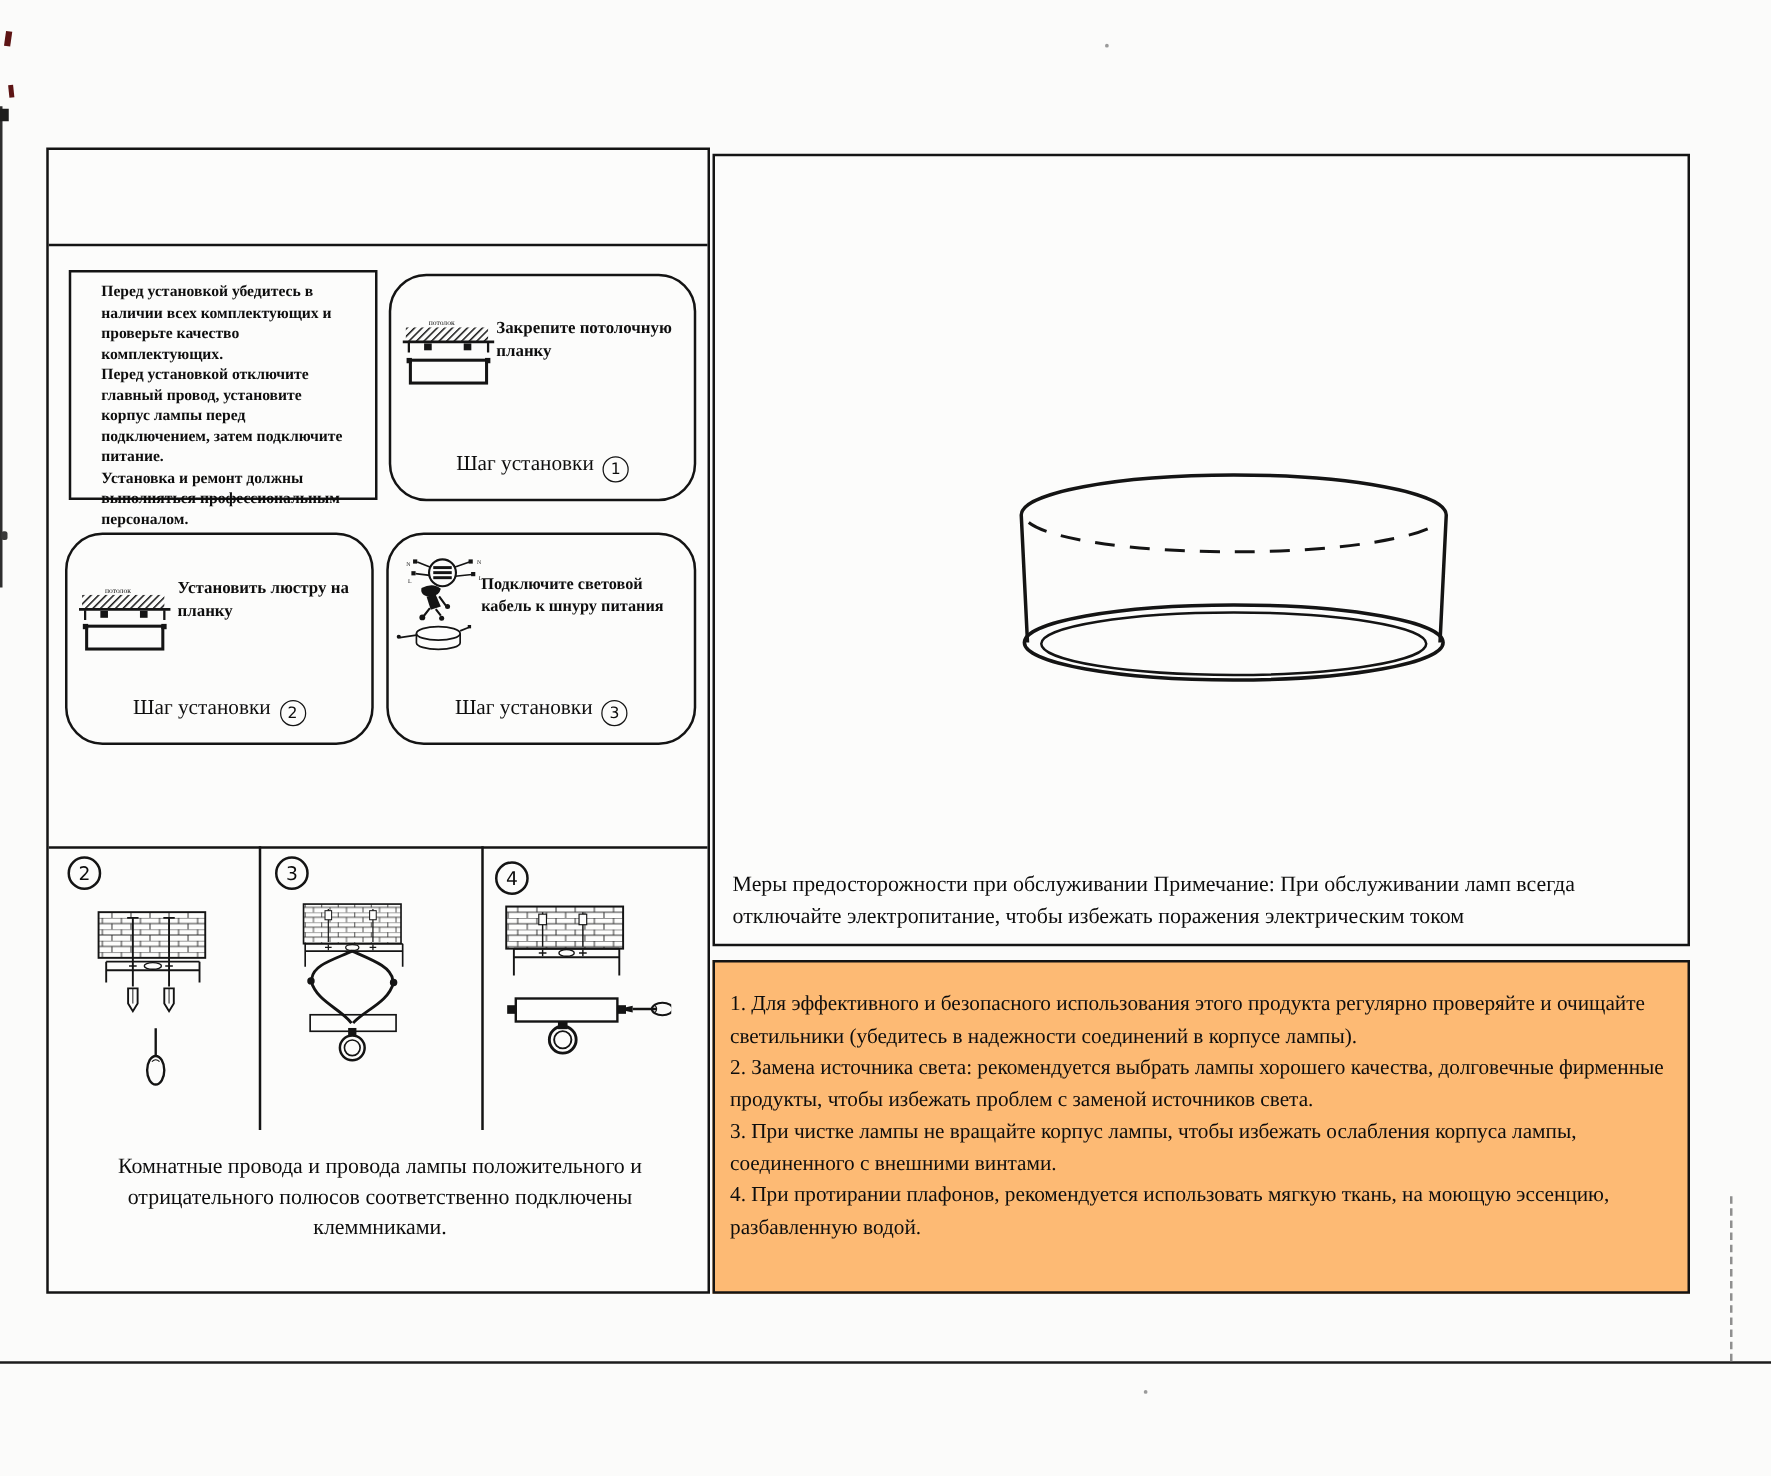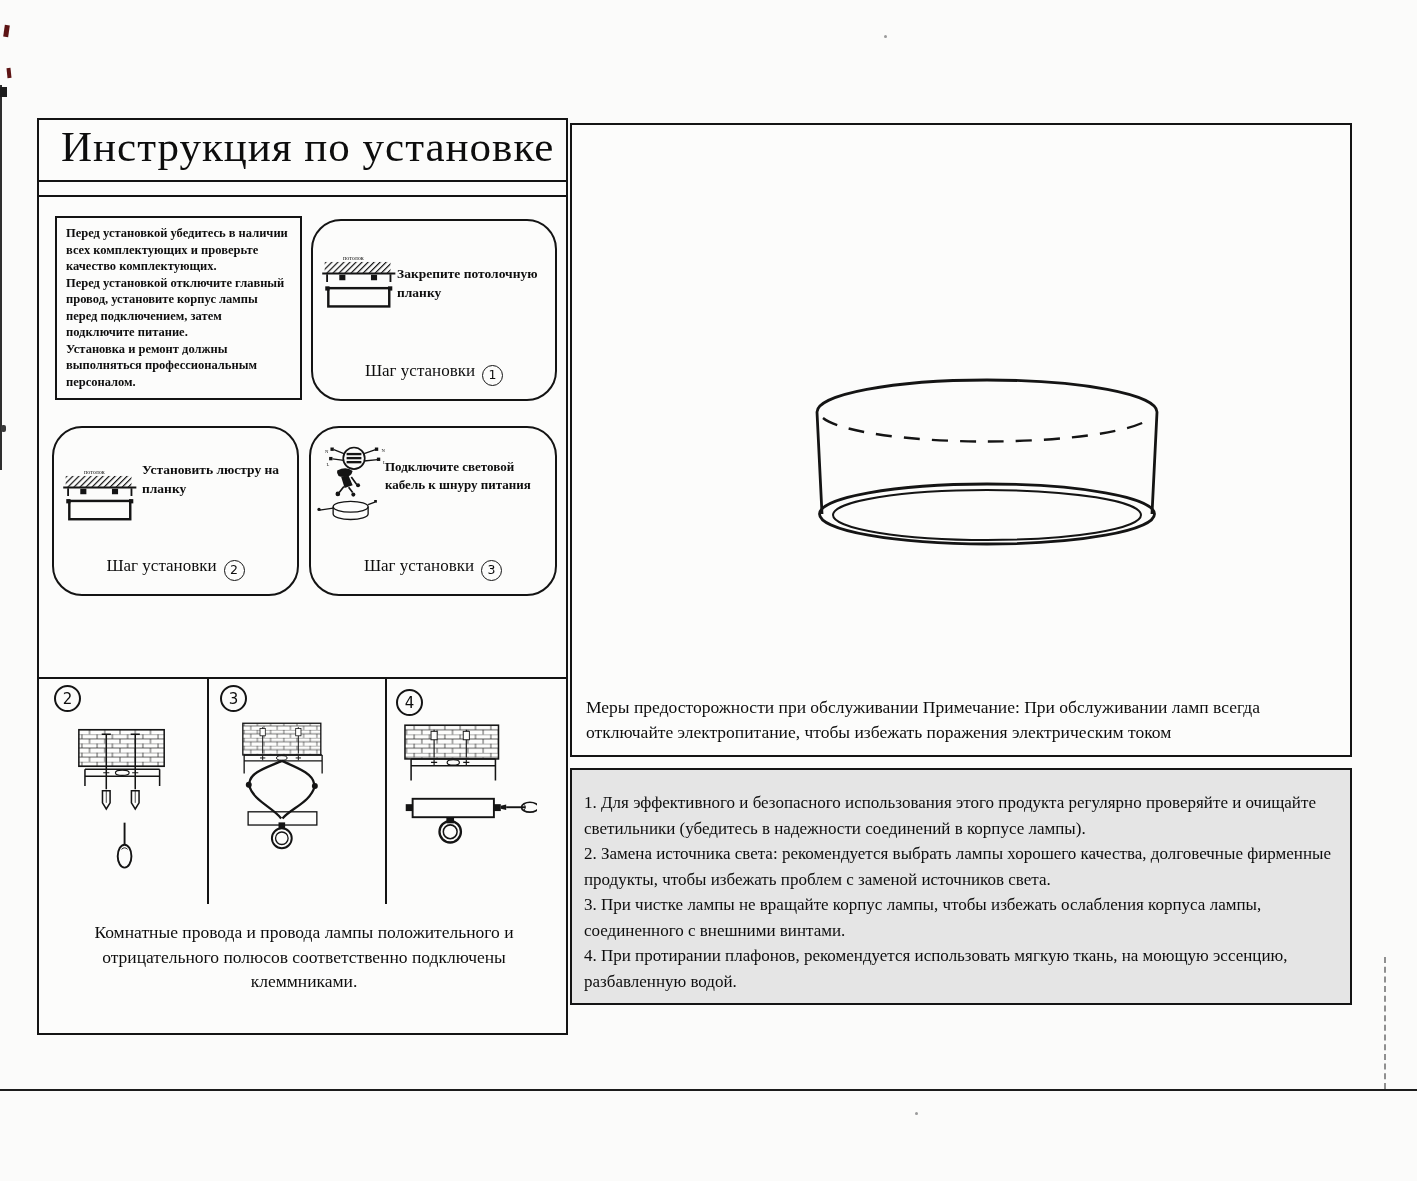--- a/index.html
+++ b/index.html
@@ -16,28 +16,28 @@
   .red1{left:4px;top:25px;width:5px;height:12px;background:#5d1414;transform:rotate(8deg);}
   .red2{left:7px;top:68px;width:4px;height:10px;background:#5d1414;transform:rotate(-6deg);}
   .bottom-line{left:0;top:1089px;width:1417px;height:2px;background:#1c1c1c;}
   .right-dash{left:1384px;top:957px;width:0;height:132px;border-left:2px dashed #8f8f8f;}
   .speck{width:3px;height:3px;background:#9a9a9a;border-radius:50%;}
   
   .left-col{left:37px;top:118px;width:531px;height:917px;border:2px solid #141414;box-sizing:border-box;background:#fcfcfb;}
   .title-row{position:absolute;left:0;top:0;right:0;height:60px;border-bottom:2px solid #141414;}
   .title-text{position:absolute;left:22px;top:2px;font-size:43px;letter-spacing:1px;white-space:nowrap;color:#0d0d0d;}
   .double-strip{position:absolute;left:0;top:62px;right:0;height:13px;border-bottom:2px solid #141414;}
-  .intro-box{position:absolute;left:16px;top:96px;width:247px;height:184px;border:2px solid #141414;box-sizing:border-box;padding:7px 9px;}
+  .intro-box{position:absolute;left:16px;top:96px;width:247px;height:184px;border:2px solid #141414;box-sizing:border-box;padding:7px 24px;}
   .intro-box p{margin:0;font-size:12.5px;line-height:1.32;font-weight:600;color:#0e0e0e;}
   .step-box{position:absolute;border:2px solid #141414;border-radius:30px;box-sizing:border-box;background:#fcfcfb;}
   .step1{left:272px;top:99px;width:246px;height:182px;}
   .step2{left:13px;top:306px;width:247px;height:170px;}
   .step3{left:270px;top:306px;width:248px;height:170px;}
   .step-cap{position:absolute;font-size:13.5px;line-height:1.4;font-weight:600;color:#0e0e0e;}
-  .cap1{left:84px;top:44px;width:152px;}
+  .cap1{left:84px;top:32px;width:152px;}
   .cap2{left:88px;top:33px;width:152px;}
   .cap3{left:74px;top:30px;width:168px;font-size:13px;}
   .step-label{position:absolute;left:0;right:0;bottom:13px;text-align:center;font-size:17px;color:#0e0e0e;}
   .cnum{display:inline-flex;width:19px;height:19px;border:1.5px solid #141414;border-radius:50%;
         align-items:center;justify-content:center;font-size:12.5px;line-height:1;
         font-family:"DejaVu Sans",sans-serif;vertical-align:-3px;margin-left:7px;}
   .dia{position:absolute;}
   .dia1{left:8px;top:33px;}
   .dia2{left:8px;top:40px;}
   .dia3{left:6px;top:14px;}
@@ -48,21 +48,21 @@
   .pdiv2{left:346px;}
   .pnum{position:absolute;width:27px;height:27px;border:2px solid #141414;border-radius:50%;box-sizing:border-box;
         display:flex;align-items:center;justify-content:center;font-size:15px;
         font-family:"DejaVu Sans",sans-serif;color:#0d0d0d;}
   .wiring-note{position:absolute;left:20px;top:800px;width:490px;text-align:center;
         font-size:17.5px;line-height:1.4;color:#0d0d0d;}
   
   .lamp-box{left:570px;top:123px;width:782px;height:634px;border:2px solid #141414;box-sizing:border-box;background:#fcfcfb;padding-left:40px;}
   .lamp-svg{position:absolute;left:225px;top:247px;}
   .precaution{position:absolute;left:14px;top:570px;width:754px;font-size:17.5px;line-height:1.42;color:#0d0d0d;}
-  .list-box{left:570px;top:768px;width:782px;height:237px;border:2px solid #141414;box-sizing:border-box;background:#e5e5e5;}
+  .list-box{left:570px;top:768px;width:782px;height:267px;border:2px solid #141414;box-sizing:border-box;background:#fdba74;}
   .mlist{position:absolute;left:12px;top:20px;width:758px;font-size:17px;line-height:1.5;color:#0d0d0d;}
   .mlist div{margin:0;}
   svg{display:block;}
   svg text{font-family:"Liberation Serif",serif;fill:#101010;}
 </style>
 </head>
 <body>
 
 <div class="page">
 
@@ -85,23 +85,20 @@
   <div class="abs red2"></div>
   <div class="abs bottom-line"></div>
   <div class="abs right-dash"></div>
   <div class="abs speck" style="left:884px;top:35px;"></div>
   <div class="abs speck" style="left:1192px;top:160px;"></div>
   <div class="abs speck" style="left:700px;top:660px;"></div>
   <div class="abs speck" style="left:915px;top:1112px;"></div>
 
   <div class="abs left-col">
 
-    <div class="title-row">
-      <div class="title-text">Инструкция по установке</div>
-    </div>
     <div class="double-strip"></div>
 
     <div class="intro-box">
       <p>Перед установкой убедитесь в наличии всех комплектующих и проверьте качество комплектующих.</p>
       <p>Перед установкой отключите главный провод, установите корпус лампы перед подключением, затем подключите питание.</p>
       <p>Установка и ремонт должны выполняться профессиональным персоналом.</p>
     </div>
 
     <div class="step-box step1">
       <svg class="dia dia1" width="78" height="61" viewBox="0 0 128 100">

